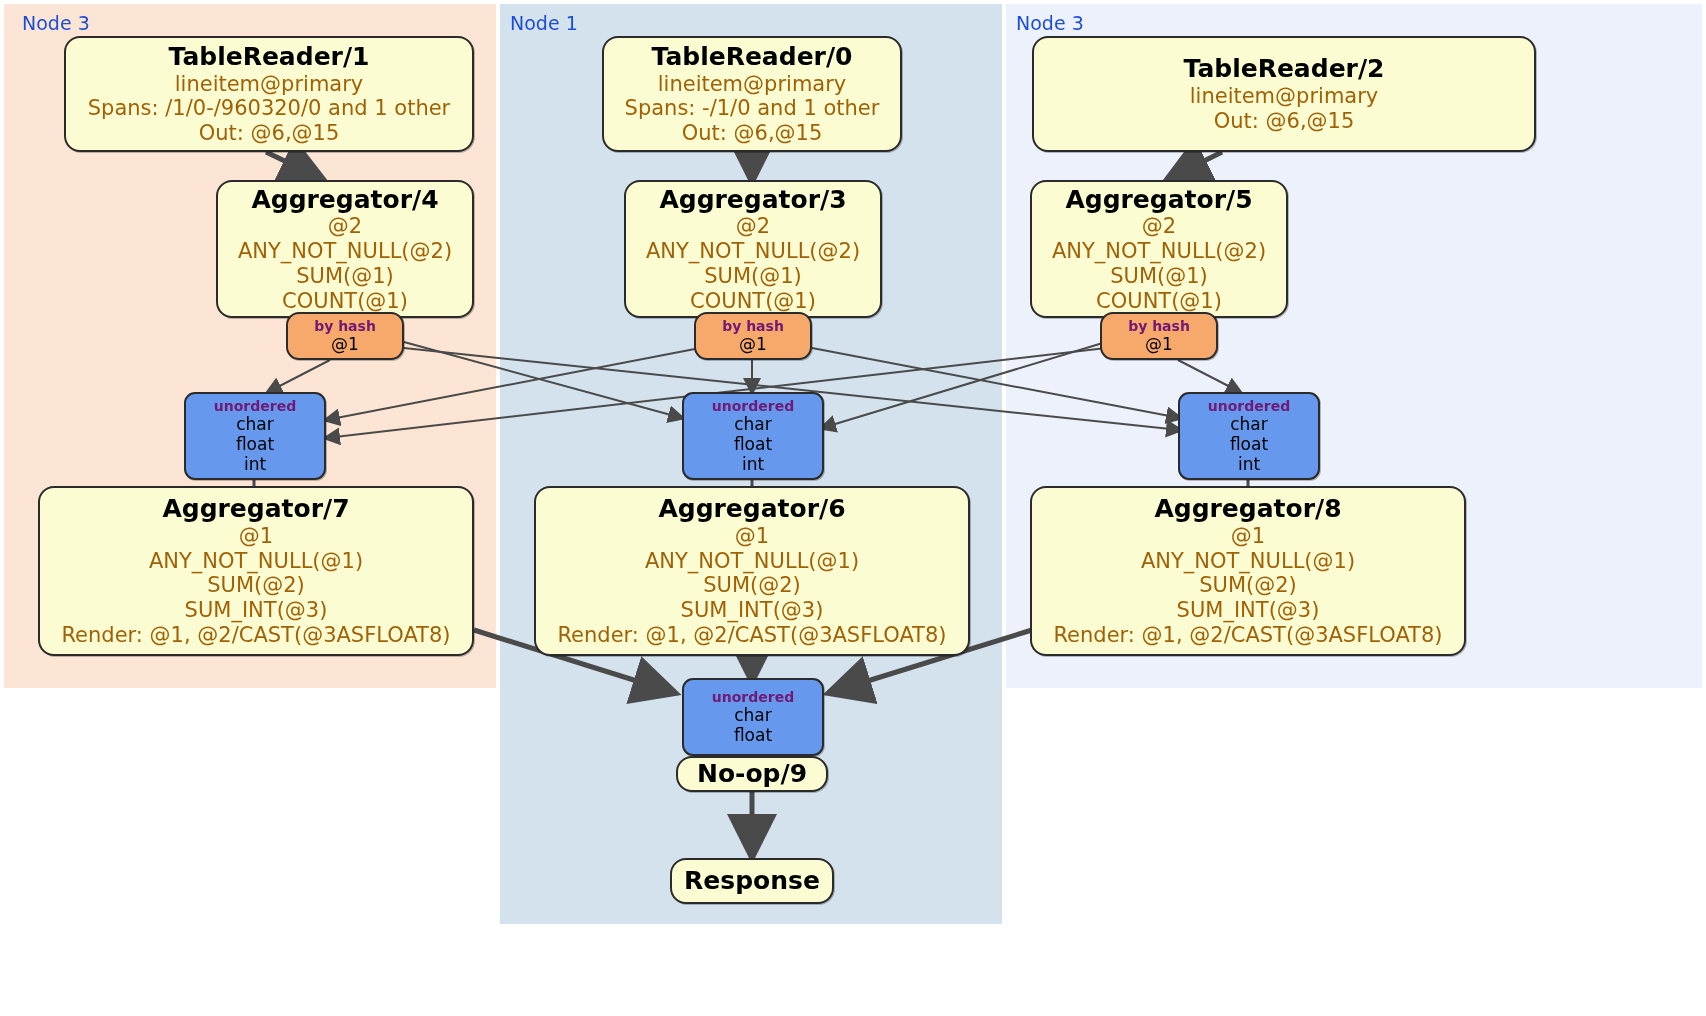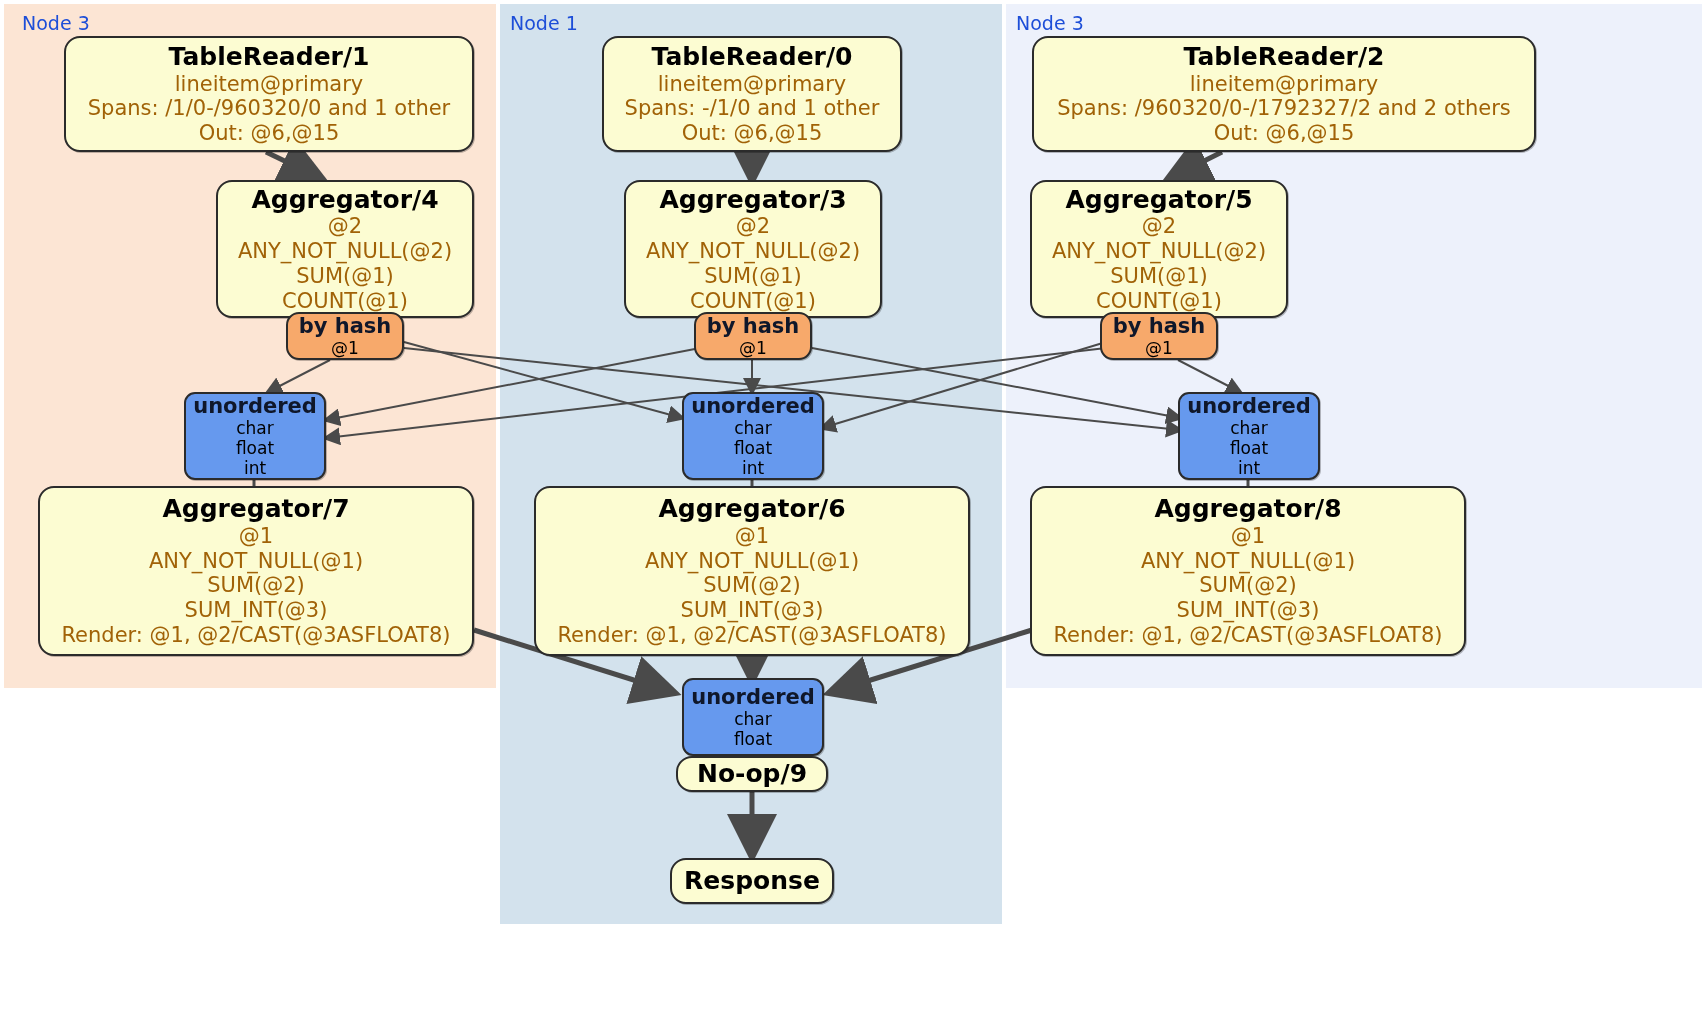--- a/index.html
+++ b/index.html
@@ -32,21 +32,21 @@
   .router{
     background:#F7A96B;border:2px solid #2b2b2b;border-radius:13px;
     box-shadow:1px 1px 0 rgba(0,0,0,.25);
   }
   .sync{
     background:#6699EE;border:2px solid #2b2b2b;border-radius:11px;
     box-shadow:1px 1px 0 rgba(0,0,0,.25);
     align-items:center;
   }
   .ttl{font-weight:bold;font-size:25px;color:#000;}
-  .ttl-sm{font-weight:bold;font-size:21px;color:#0f172a;}
+  .ttl-sm{font-weight:bold;font-size:14px;color:#701a75;}
   .sub{font-size:21px;color:#a16207;}
   .sub-sm{font-size:17px;color:#000;}
 </style>
 </head>
 <body>
 
 <div id="stage">
 
   <div class="cluster" style="left:4px;top:4px;width:492px;height:684px;background:#FCE5D4;">
     <div class="cluster-label" style="left:18px;top:10px;">Node 3</div>
@@ -108,21 +108,20 @@
   <div class="nd proc" style="left:602px;top:36px;width:300px;height:116px;">
     <div class="ttl">TableReader/0</div>
     <div class="sub">lineitem@primary</div>
     <div class="sub">Spans: -/1/0 and 1 other</div>
     <div class="sub">Out: @6,@15</div>
   </div>
 
   <div class="nd proc" style="left:1032px;top:36px;width:504px;height:116px;">
     <div class="ttl">TableReader/2</div>
     <div class="sub">lineitem@primary</div>
-    <div class="sub">Spans: /960320/0-/1792327/2 and 2 others</div>
     <div class="sub">Out: @6,@15</div>
   </div>
 
   <div class="nd proc" style="left:216px;top:180px;width:258px;height:138px;">
     <div class="ttl">Aggregator/4</div>
     <div class="sub">@2</div>
     <div class="sub">ANY_NOT_NULL(@2)</div>
     <div class="sub">SUM(@1)</div>
     <div class="sub">COUNT(@1)</div>
   </div>

